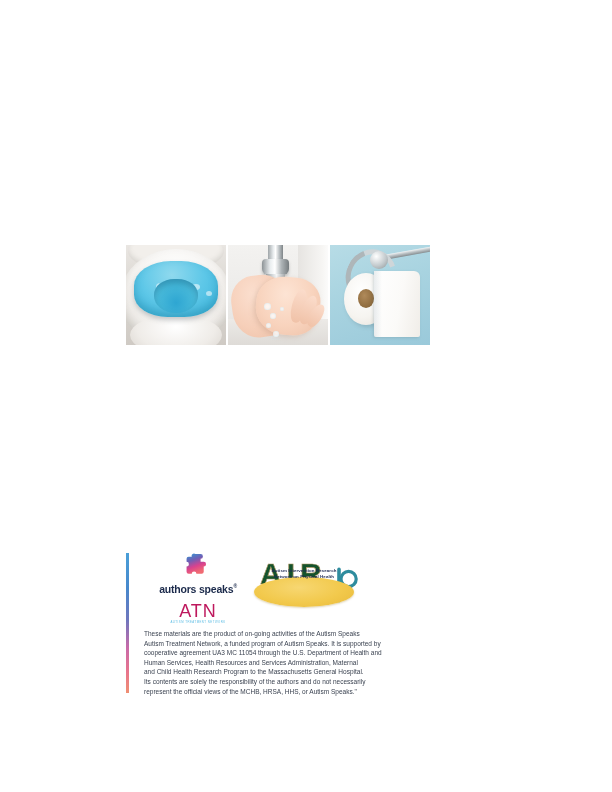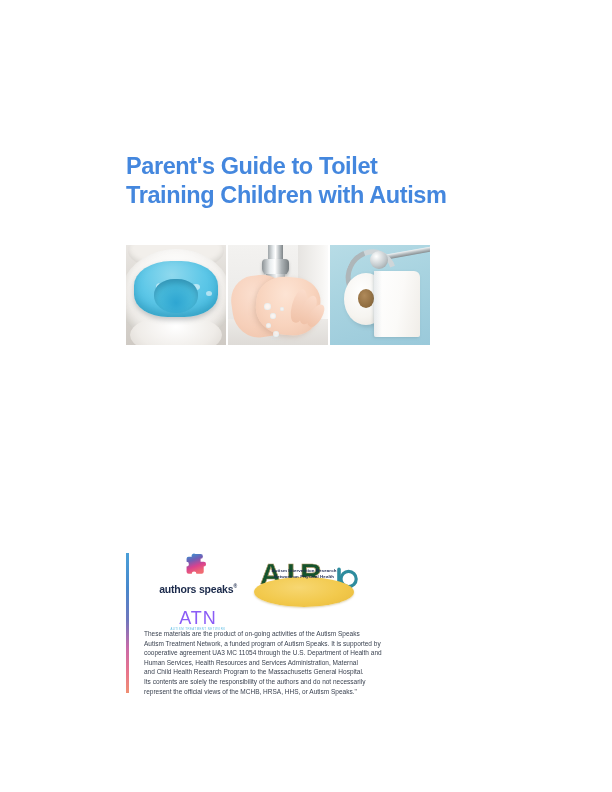--- a/index.html
+++ b/index.html
@@ -340,24 +340,24 @@
     color: #1b2a4b;
     letter-spacing: -0.2px;
     line-height: 11px;
     white-space: nowrap;
   }
   .as-wordmark sup {
     font-size: 5px;
     vertical-align: super;
   }
   .atn-mark {
-    margin-top: 14px;
+    margin-top: 7px;
     font-size: 18px;
     font-weight: 300;
-    color: #8b5cf6;
+    color: #be185d;
     letter-spacing: 1px;
     line-height: 18px;
   }
   .atn-sub {
     font-size: 2.8px;
     letter-spacing: 0.5px;
     color: #5bbce4;
     line-height: 4px;
     white-space: nowrap;
   }
@@ -425,24 +425,20 @@
     line-height: 9.6px;
     color: #3b4351;
   }
   .disclaimer div { white-space: nowrap; }
 </style>
 </head>
 <body>
 
 <div class="page">
 
-  <div class="title-block">
-    <div class="title-line">Parent's Guide to Toilet</div>
-    <div class="title-line">Training Children with Autism</div>
-  </div>
 
   <div class="photo-strip">
 
     <div class="photo ph-seat">
       <div class="lid"></div>
       <div class="bowl"></div>
       <div class="base"></div>
       <div class="trainer">
         <div class="star s1"></div>
         <div class="star s2"></div>

